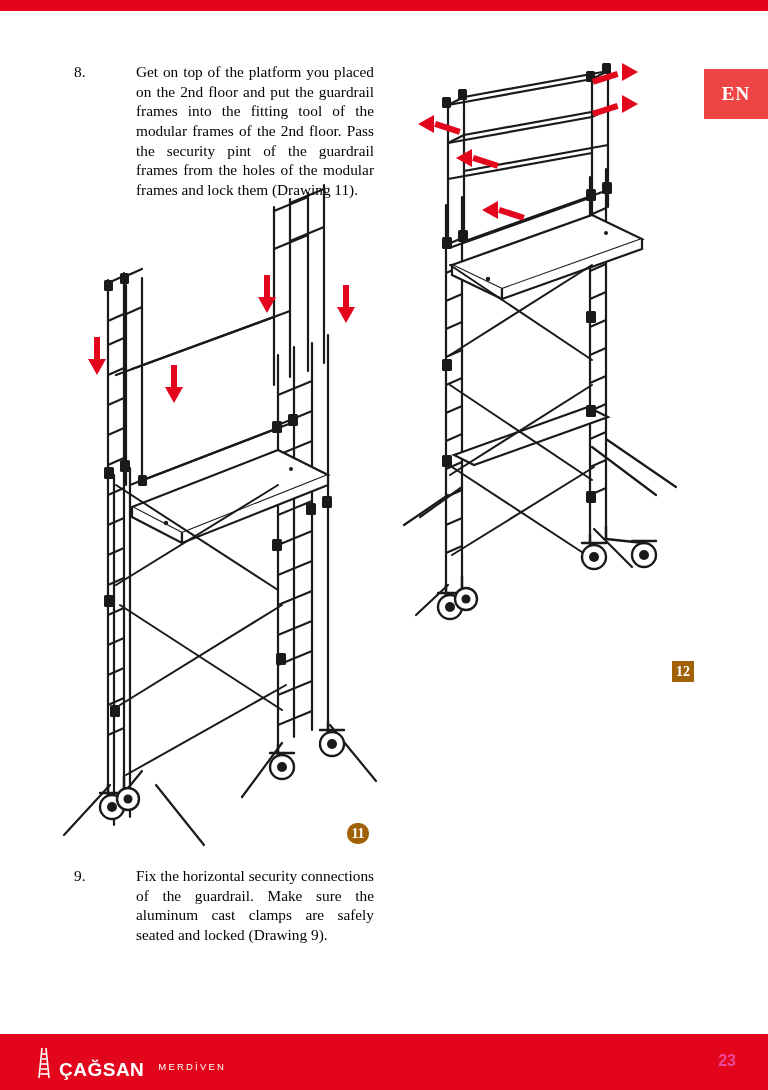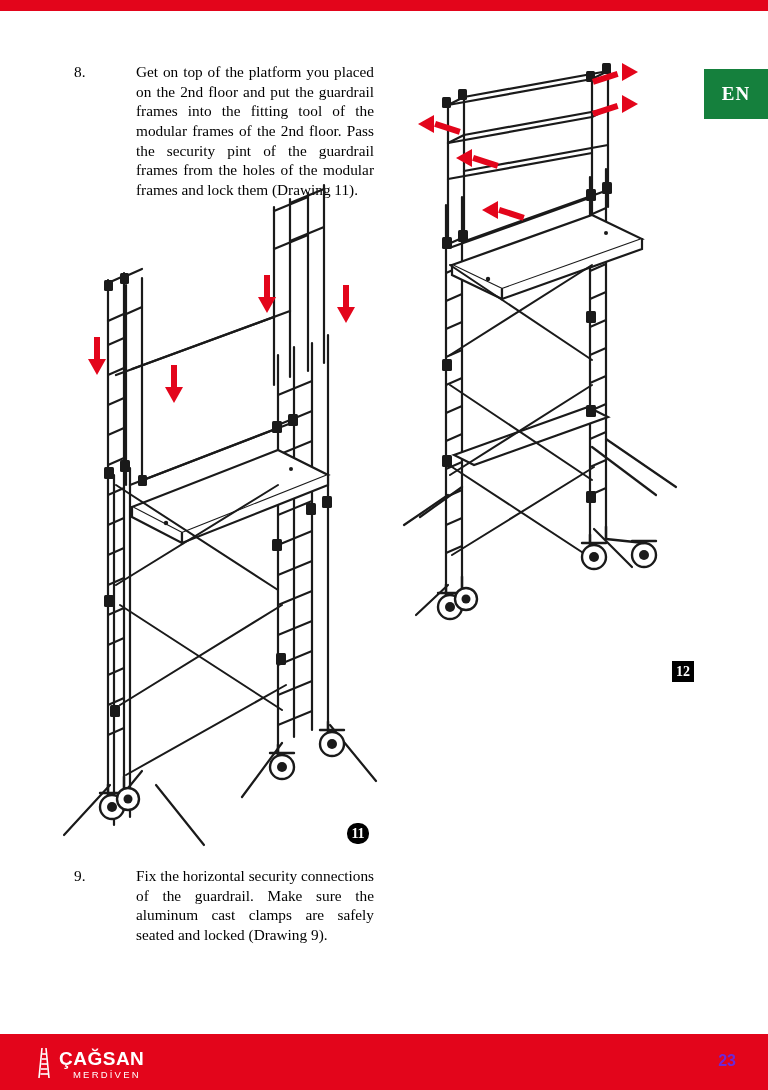--- a/index.html
+++ b/index.html
@@ -32,21 +32,21 @@
     height: 56px;
     background: #e3051b;
   }
   
   .lang-tab {
     position: absolute;
     top: 69px;
     right: 0;
     width: 64px;
     height: 50px;
-    background: #15803d;
+    background: #ef4444;
     color: #ffffff;
     font-family: "Liberation Serif", serif;
     font-weight: bold;
     font-size: 19px;
     letter-spacing: 1px;
     display: flex;
     align-items: center;
     justify-content: center;
   }
   
@@ -77,21 +77,21 @@
   #step9 {
     left: 74px;
     top: 866px;
     width: 300px;
   }
   #step9 .body { width: 278px; }
 
   
   .fig-badge {
     position: absolute;
-    background: #000000;
+    background: #a16207;
     color: #ffffff;
     font-family: "Liberation Serif", serif;
     font-weight: bold;
     font-size: 14px;
     width: 22px;
     height: 21px;
     display: flex;
     align-items: center;
     justify-content: center;
     letter-spacing: 0px;
@@ -112,42 +112,41 @@
     color: #ffffff;
     font-family: "Liberation Sans", sans-serif;
     font-weight: bold;
     font-size: 17px;
     letter-spacing: 0.3px;
   }
   .footer-page {
     position: absolute;
     bottom: 20px;
     right: 32px;
-    color: #6d28d9;
+    color: #ec4899;
     font-family: "Liberation Sans", sans-serif;
     font-weight: bold;
     font-size: 16px;
   }
   .brand {
     position: absolute;
     bottom: 11px;
     left: 36px;
     display: flex;
     align-items: flex-end;
     color: #ffffff;
   }
   .brand .mark {
     width: 16px;
     height: 32px;
     margin-right: 7px;
     position: relative;
   }
   .brand .txt {
     display: flex;
-    flex-direction: column;
     line-height: 1;
   }
   .brand .name {
     font-family: "Liberation Sans", sans-serif;
     font-weight: bold;
     font-size: 19px;
     letter-spacing: 0.5px;
   }
   .brand .sub {
     font-family: "Liberation Sans", sans-serif;

